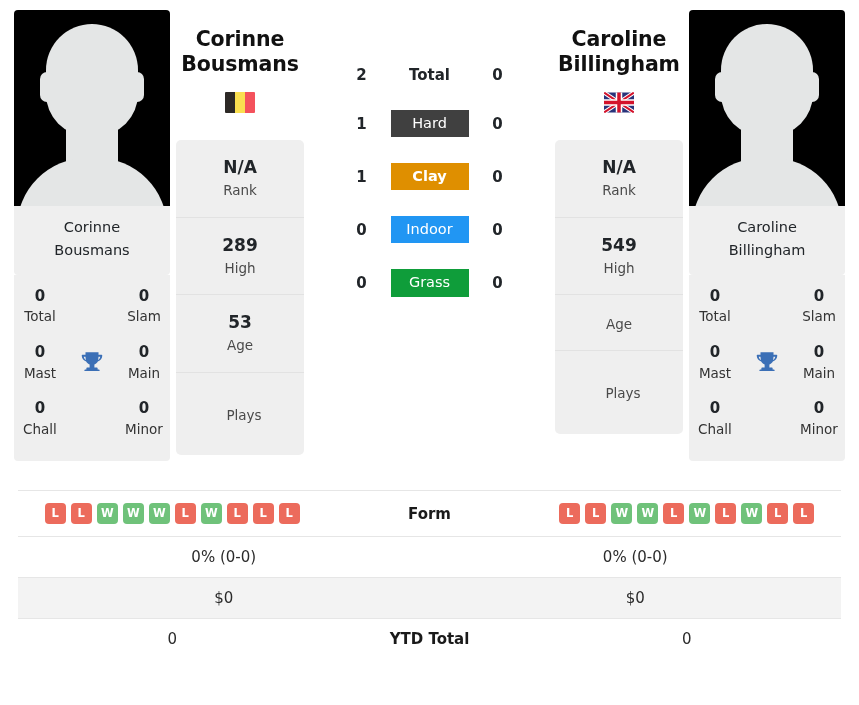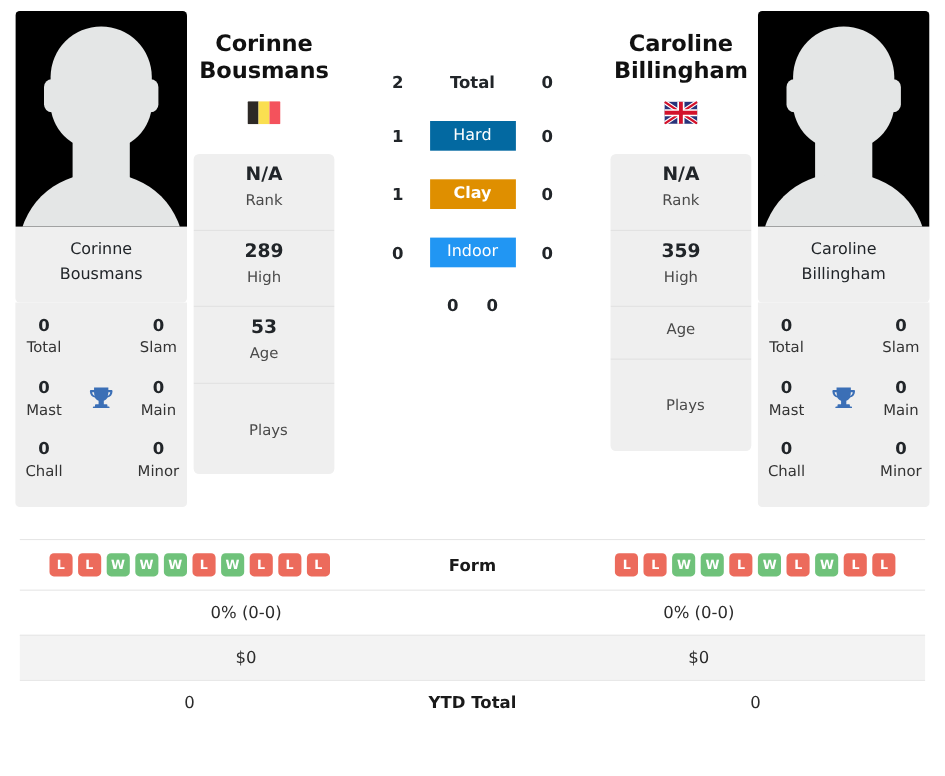--- a/index.html
+++ b/index.html
@@ -121,21 +121,21 @@
   }
 
   .rank-card {
     margin-top: 26px;
     width: 128px;
     background: #efefef;
     border-radius: 5px;
     overflow: hidden;
   }
   .rc-cell {
-    padding: 9px 4px 16px 4px;
+    padding: 17px 4px 16px 4px;
     text-align: center;
     border-bottom: 1px solid #e2e2e2;
   }
   .rc-cell:last-child { border-bottom: none; }
   .rc-cell.plays { padding: 30px 4px 30px 12px; }
   .rc-val {
     font-size: 17px; font-weight: bold;
     color: #212529; line-height: 1.25;
   }
   .rc-lab {
@@ -309,21 +309,21 @@
         <div class="s-num">2</div>
         <div class="s-mid">
           <span class="s-label-plain">Total</span>
         </div>
         <div class="s-num">0</div>
       </div>
 
       <div class="srow">
         <div class="s-num">1</div>
         <div class="s-mid">
-          <span class="s-badge" id="badge-hard" style="background: #0369a1;">Hard</span>
+          <span class="s-badge" id="badge-hard" style="background: #404040;">Hard</span>
         </div>
         <div class="s-num">0</div>
       </div>
 
       <div class="srow">
         <div class="s-num">1</div>
         <div class="s-mid">
           <span class="s-badge" id="badge-clay" style="background: rgb(223, 143, 0); font-weight: bold;">Clay</span>
         </div>
         <div class="s-num">0</div>
@@ -332,20 +332,23 @@
       <div class="srow">
         <div class="s-num">0</div>
         <div class="s-mid">
           <span class="s-badge" id="badge-indoor" style="background: rgb(33, 150, 243);">Indoor</span>
         </div>
         <div class="s-num">0</div>
       </div>
 
       <div class="srow">
         <div class="s-num">0</div>
+        <div class="s-mid">
+          <span class="s-badge" id="badge-grass" style="background: rgb(15, 157, 58);">Grass</span>
+        </div>
         <div class="s-num">0</div>
       </div>
 
     </div>
 
     <div class="info-col">
       <div class="pname">
         <div>Caroline</div>
         <div>Billingham</div>
       </div>
@@ -358,21 +361,21 @@
           <path d="M30,0 V40 M0,20 H60" stroke="#d3122b" stroke-width="7"></path>
         </svg>
       </div>
 
       <div class="rank-card">
         <div class="rc-cell">
           <div class="rc-val">N/A</div>
           <div class="rc-lab">Rank</div>
         </div>
         <div class="rc-cell">
-          <div class="rc-val">359</div>
+          <div class="rc-val">549</div>
           <div class="rc-lab">High</div>
         </div>
         <div class="rc-cell">
           <div class="rc-lab">Age</div>
         </div>
         <div class="rc-cell plays">
           <div class="rc-lab">Plays</div>
         </div>
       </div>
     </div>

